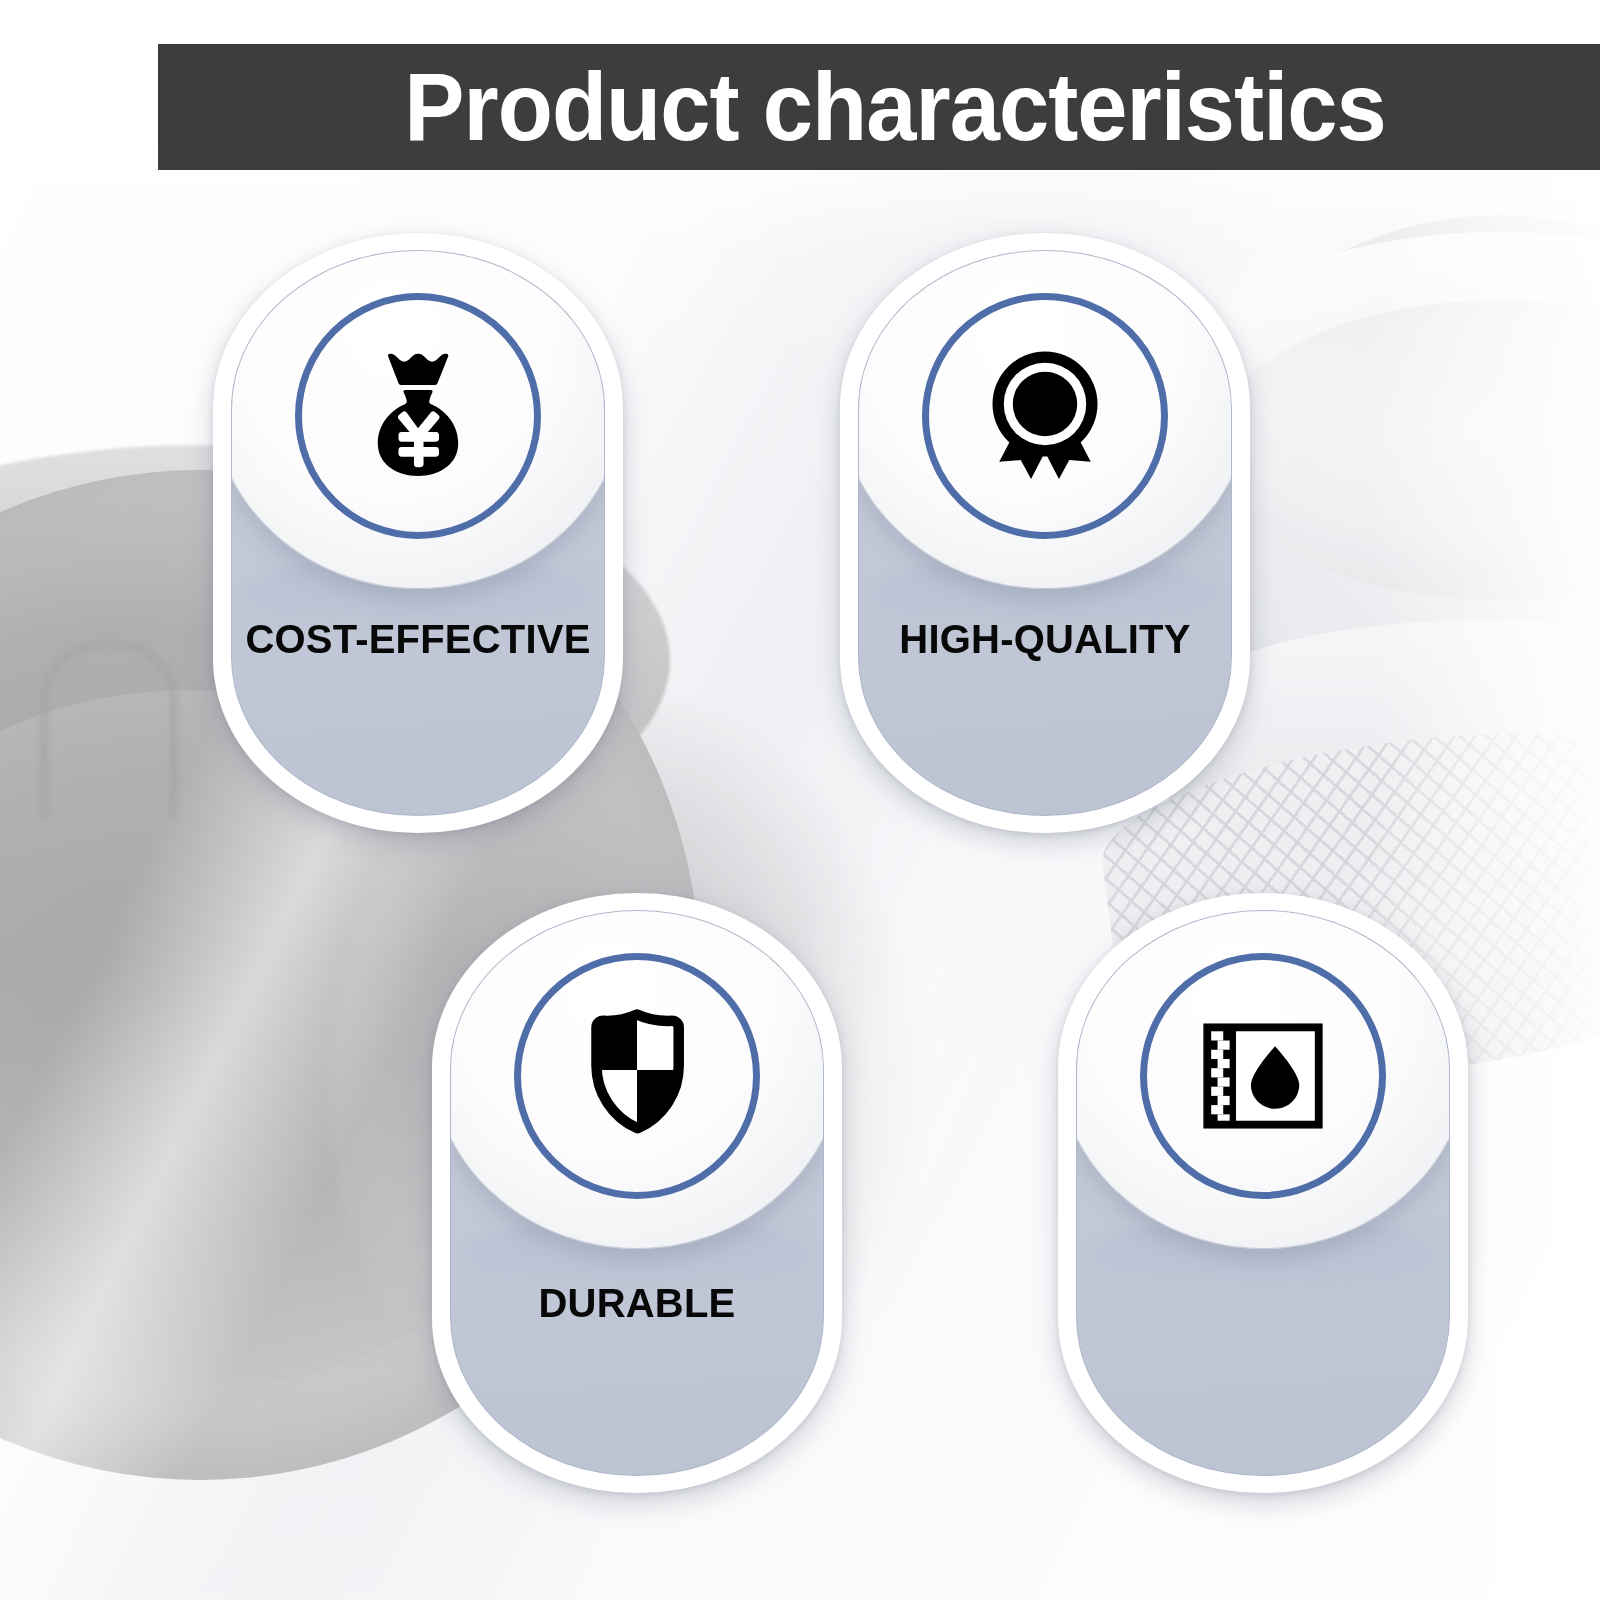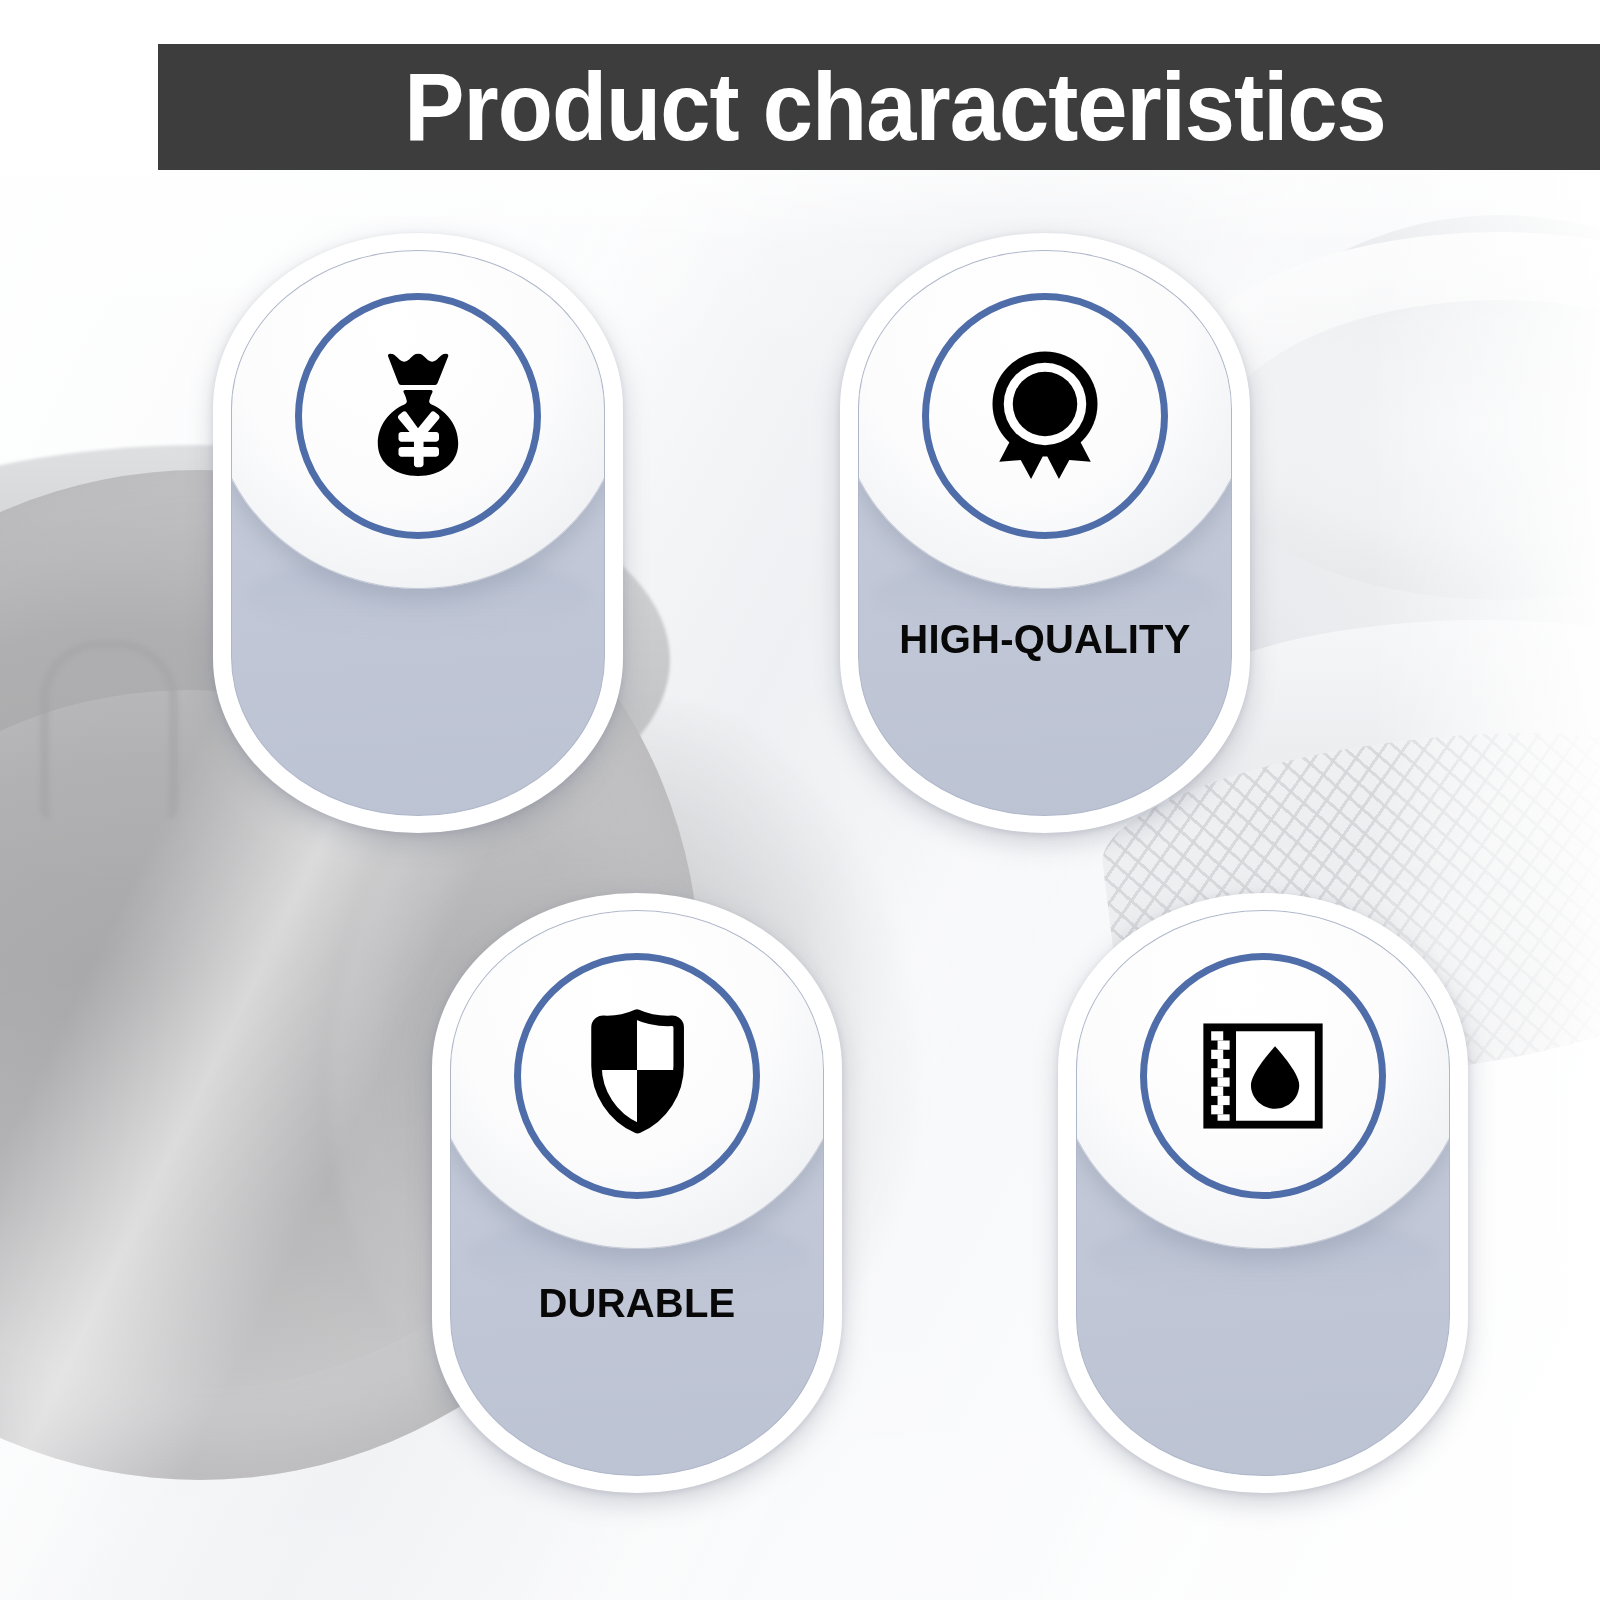--- a/index.html
+++ b/index.html
@@ -324,20 +324,21 @@
       <div class="card-dome-edge"></div>
       <div class="icon-ring">
         <span>
           <svg width="150" height="150" viewBox="0 0 100 100" aria-hidden="true">
             <path fill="#000" d="M31.5 8.5c2.3 0 3.6 1.4 5.1 2.9 1.3 1.3 2.4 2.4 4.2 2.4 1.8 0 2.9-1.1 4.2-2.4 1.5-1.5 2.8-2.9 5.1-2.9s3.6 1.4 5.1 2.9c1.3 1.3 2.4 2.4 4.2 2.4 1.8 0 2.9-1.1 4.2-2.4 1.5-1.5 2.8-2.9 5.1-2.9 1.2 0 1.8.8 1.4 1.9L63 28.2a1.7 1.7 0 0 1-1.6 1.1H38.6a1.7 1.7 0 0 1-1.6-1.1L30.1 10.4c-.4-1.1.2-1.9 1.4-1.9z"></path>
             <path fill="#000" d="M41.4 32.6h17.2c.9 0 1.4.9 1 1.6-1 1.9-1.7 3.8-2.1 5.6-.2 1 .3 1.9 1.2 2.3 10.6 4.4 18.1 14.4 18.1 26.1 0 10.1-6.4 17.1-16.4 20.3-3.2 1-6.8 1.5-10.4 1.5s-7.2-.5-10.4-1.5c-10-3.2-16.4-10.2-16.4-20.3 0-11.7 7.5-21.7 18.1-26.1.9-.4 1.4-1.3 1.2-2.3-.4-1.8-1.1-3.7-2.1-5.6-.4-.7.1-1.6 1-1.6z"></path>
             <path fill="#fff" d="M50 58.1l8.7-10.6c.6-.8 1.8-.9 2.6-.2l2.4 2c.8.7.9 1.9.2 2.7l-7.3 8.7h5.5c1 0 1.9.8 1.9 1.9v2.6c0 1-.8 1.9-1.9 1.9h-8.4v3.6h8.4c1 0 1.9.8 1.9 1.9v2.6c0 1-.8 1.9-1.9 1.9h-8.4v5.1c0 1-.8 1.9-1.9 1.9h-2.6c-1 0-1.9-.8-1.9-1.9v-5.1h-8.4c-1 0-1.9-.8-1.9-1.9v-2.6c0-1 .8-1.9 1.9-1.9h8.4v-3.6h-8.4c-1 0-1.9-.8-1.9-1.9v-2.6c0-1 .8-1.9 1.9-1.9h5.5l-7.3-8.7c-.7-.8-.6-2 .2-2.7l2.4-2c.8-.7 2-.6 2.6.2z"></path>
           </svg>
         </span>
       </div>
+      <div class="card-label">COST-EFFECTIVE</div>
     </div>
   </div>
 
   <div class="card" id="card-durable">
     <div class="card-inner">
       <div class="card-gloss"></div>
       <div class="card-dome"></div>
       <div class="card-dome-edge"></div>
       <div class="icon-ring">
         <span>

